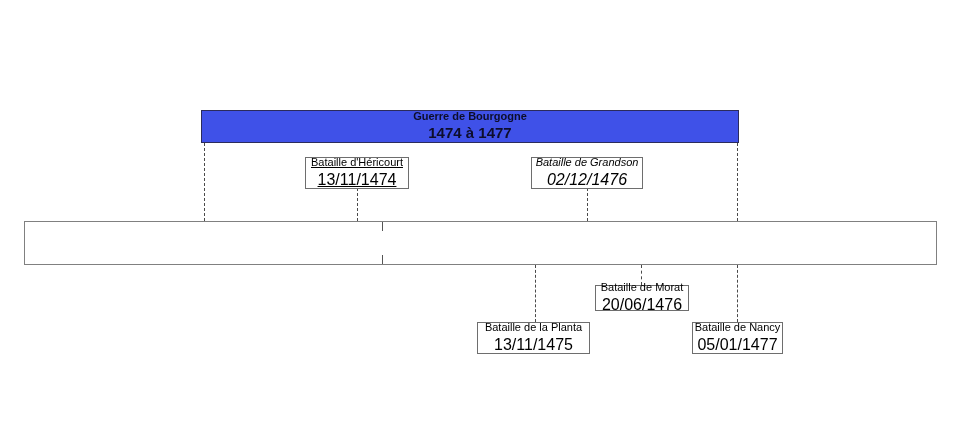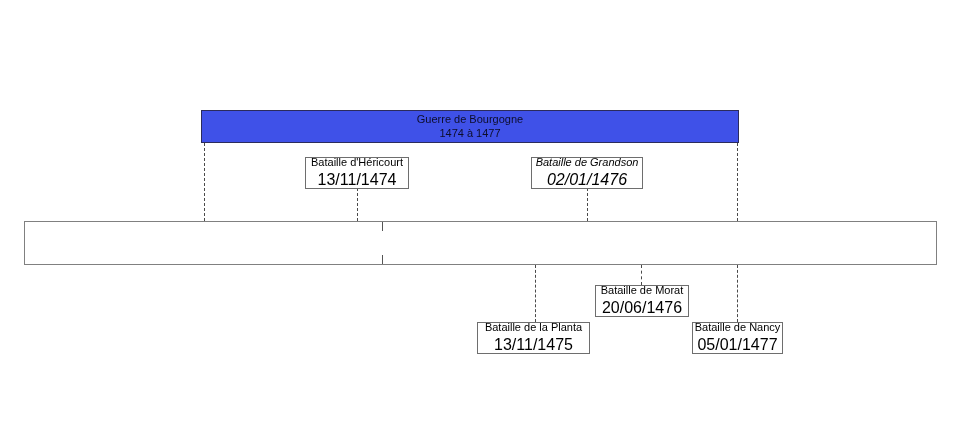--- a/index.html
+++ b/index.html
@@ -26,26 +26,26 @@
     border: 1px solid #2b2b5c;
     display: flex;
     flex-direction: column;
     align-items: center;
     justify-content: center;
     color: #0d0d2b;
     line-height: 1.25;
   }
   .period-title {
     font-size: 11px;
-    font-weight: normal;
+    font-weight: bold;
     text-align: right;
   }
   .period-range {
-    font-size: 11px;
-    font-weight: normal;
+    font-size: 15px;
+    font-weight: bold;
   }
 
   
   .timeline-band {
     position: absolute;
     box-sizing: border-box;
     background: #ffffff;
     border: 1px solid #808080;
   }
   .band-tick {
@@ -105,36 +105,36 @@
 
   <div class="connector" style="left:641px; top:265px; height:20px;"></div>
 
   <div class="connector" style="left:737px; top:265px; height:57px;"></div>
 
   <div class="timeline-band" style="left:24px; top:221px; width:913px; height:44px;">
     <div class="band-tick" style="left:357px; top:0px; height:9px;"></div>
     <div class="band-tick" style="left:357px; bottom:0px; height:9px;"></div>
   </div>
 
-  <div class="event-box" style="left:305px; top:157px; width:104px; height:32px;">
+  <div class="event-box" style="left:305px; top:157px; width:104px; height:32px;text-decoration:underline;">
     <span class="event-name">Bataille d'Héricourt</span>
     <span class="event-date">13/11/1474</span>
   </div>
 
   <div class="event-box" style="left:531px; top:157px; width:112px; height:32px;font-style:italic;">
     <span class="event-name">Bataille de Grandson</span>
-    <span class="event-date">02/01/1476</span>
+    <span class="event-date">02/12/1476</span>
   </div>
 
   <div class="event-box" style="left:477px; top:322px; width:113px; height:32px;">
     <span class="event-name">Bataille de la Planta</span>
     <span class="event-date">13/11/1475</span>
   </div>
 
-  <div class="event-box" style="left:595px; top:285px; width:94px; height:32px;">
+  <div class="event-box" style="left:595px; top:285px; width:94px; height:26px;">
     <span class="event-name">Bataille de Morat</span>
     <span class="event-date">20/06/1476</span>
   </div>
 
   <div class="event-box" style="left:692px; top:322px; width:91px; height:32px;">
     <span class="event-name">Bataille de Nancy</span>
     <span class="event-date">05/01/1477</span>
   </div>
 
 </div>

